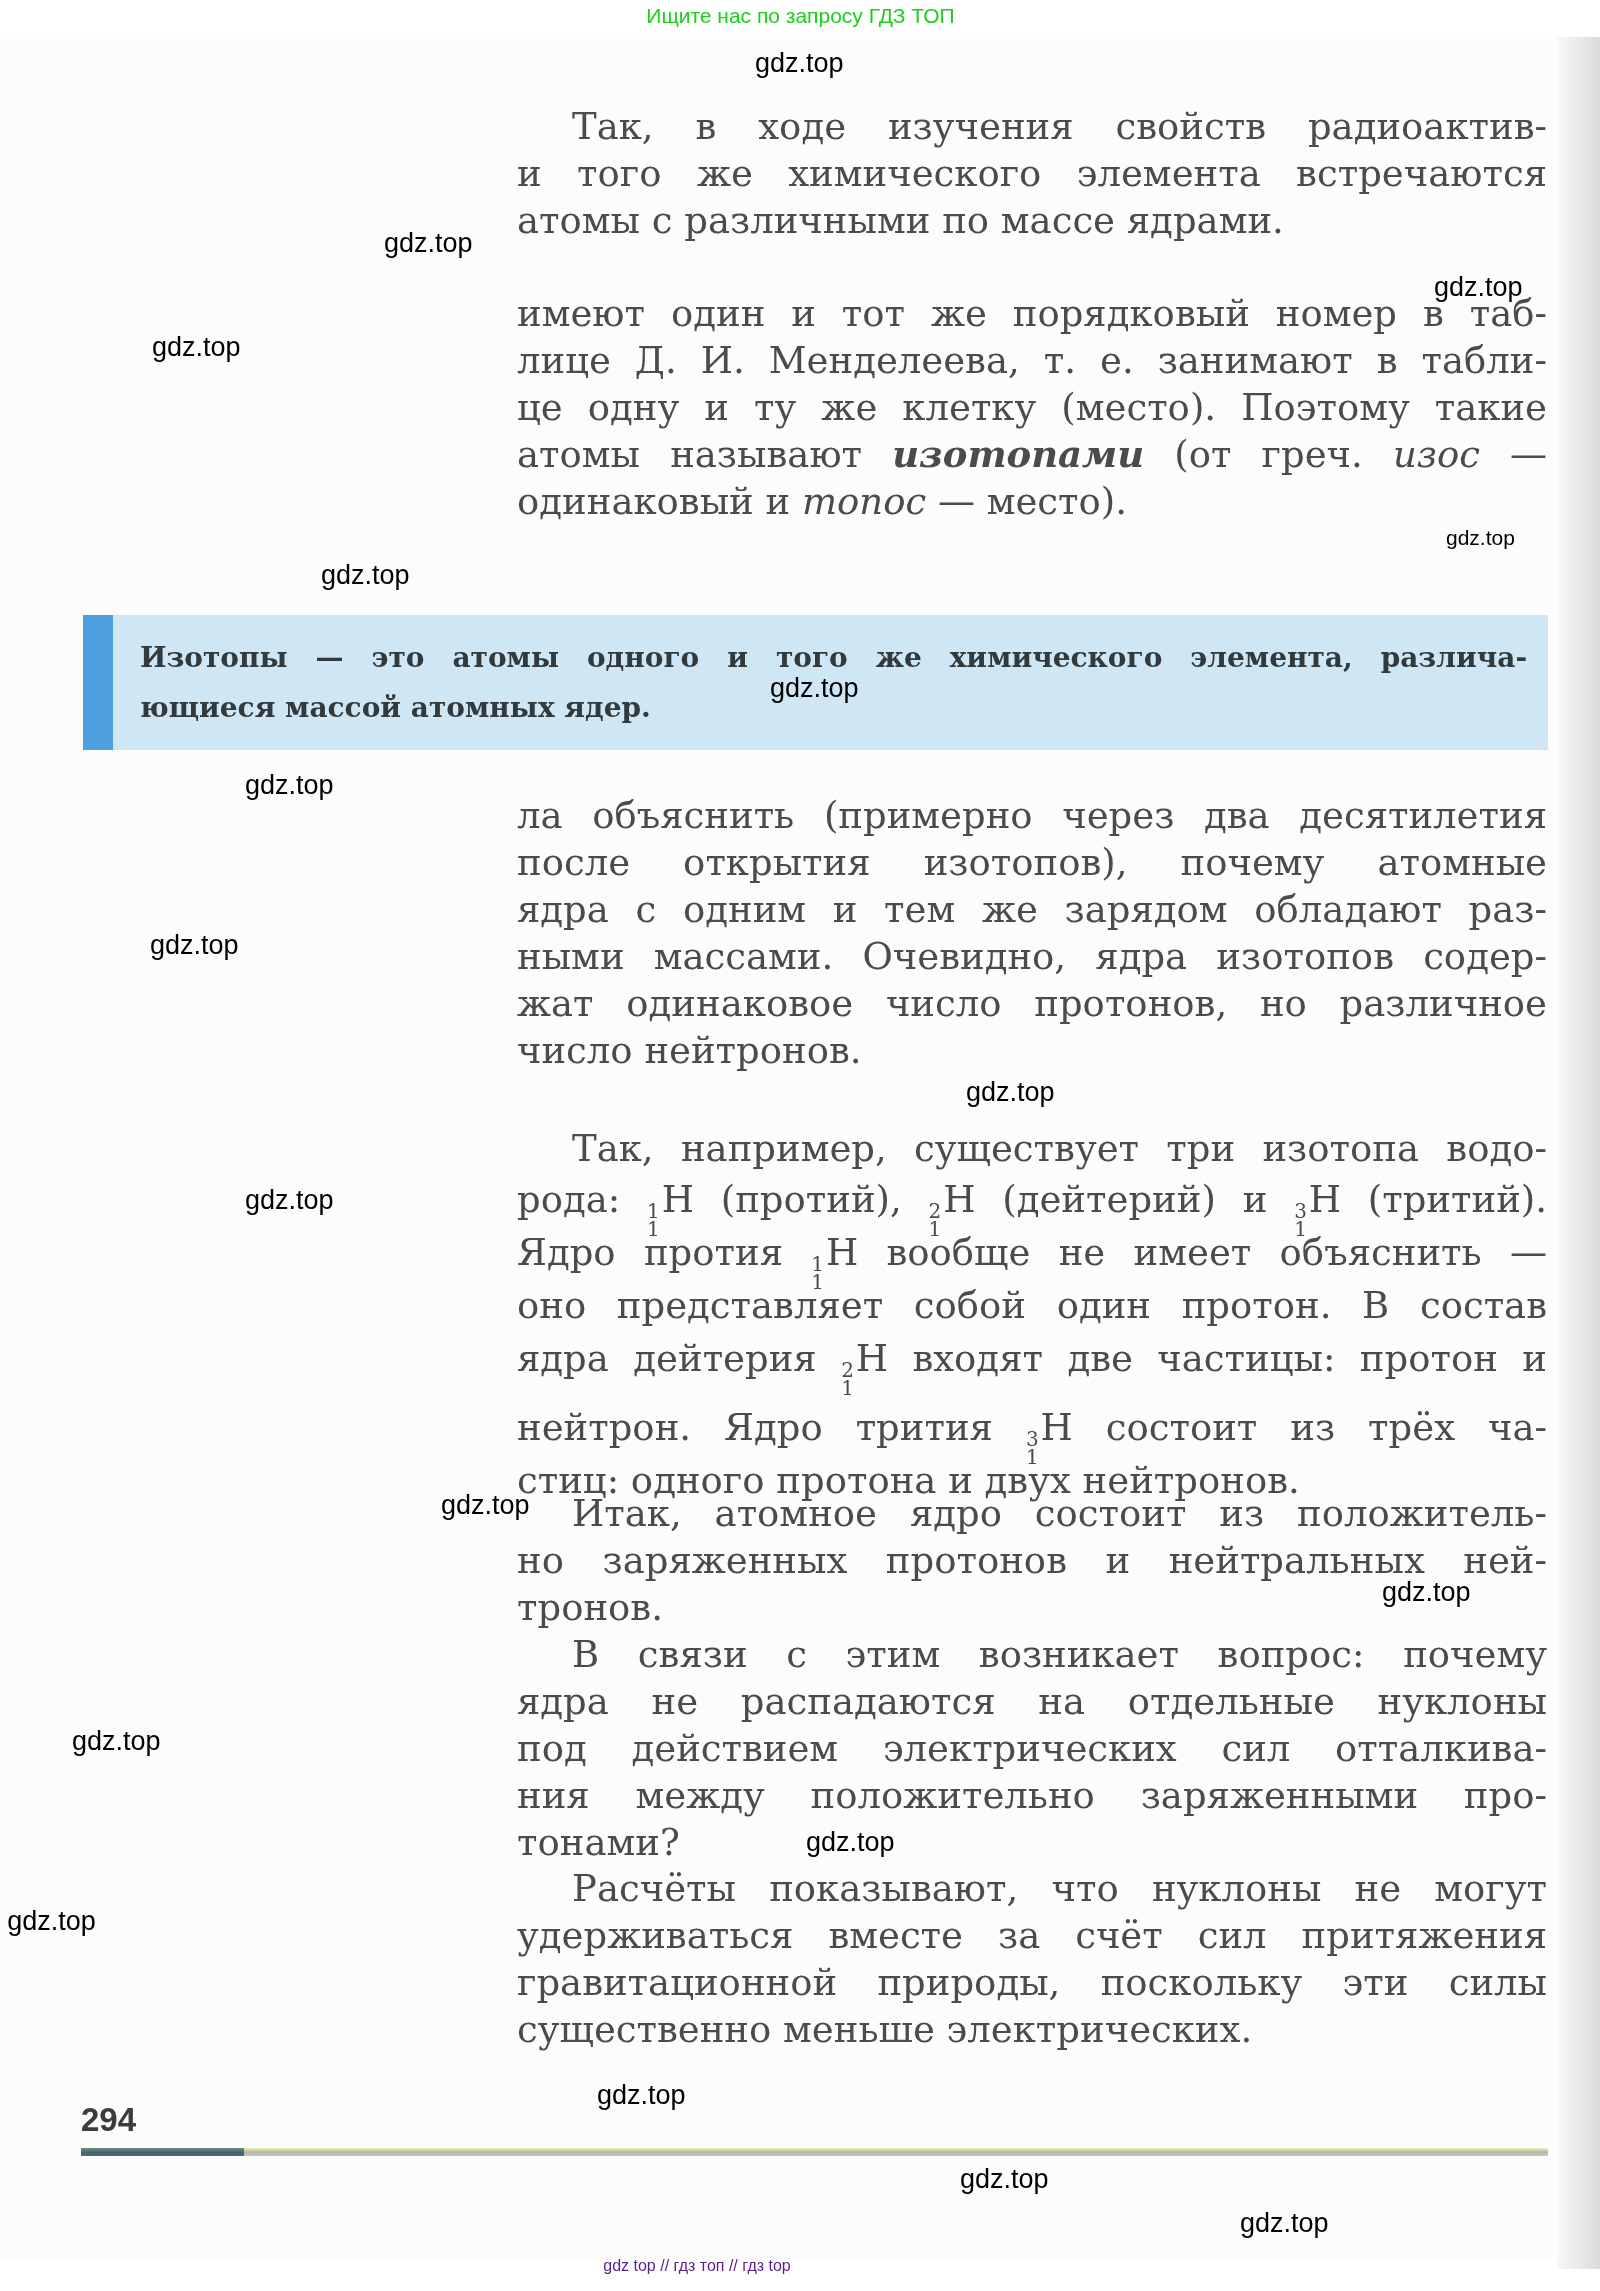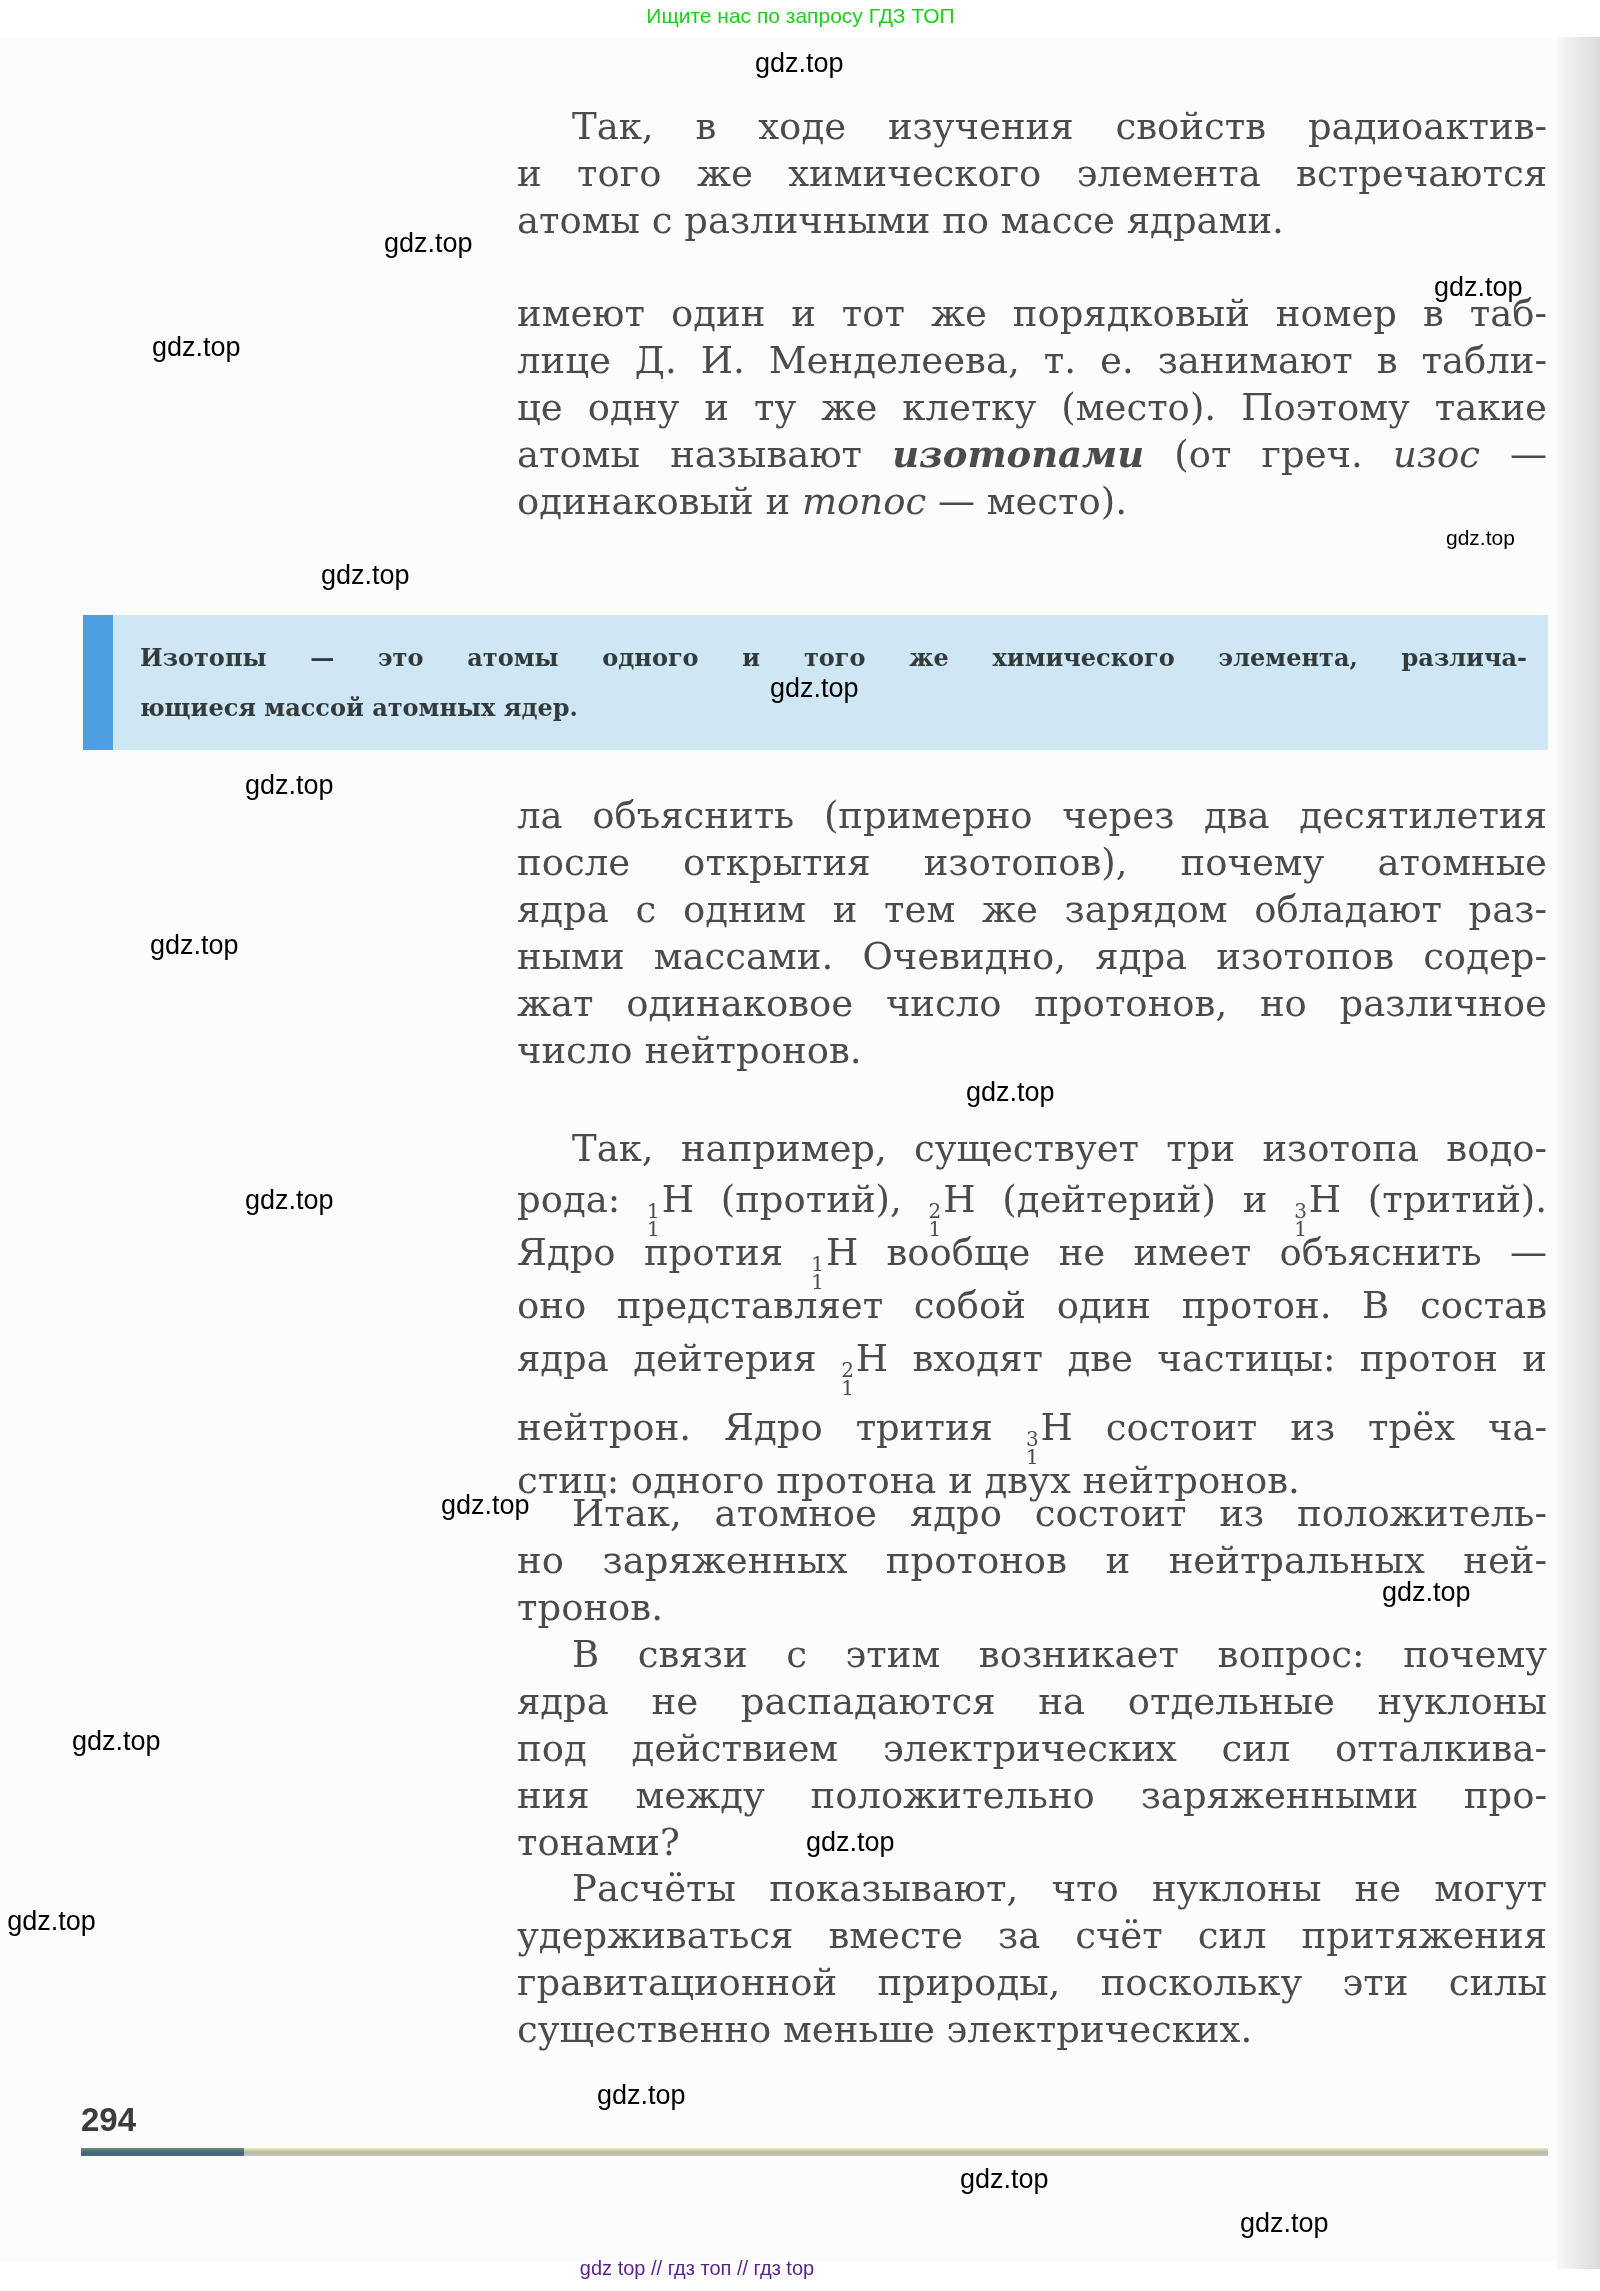--- a/index.html
+++ b/index.html
@@ -15,21 +15,21 @@
   .right-shadow {
     position: absolute; left: 1557px; top: 37px; width: 44px; height: 2232px;
     background: linear-gradient(to right, #f7f8f8 0%, #e4e6e7 60%, #d8dadb 100%);
   }
   .top-banner {
     position: absolute; left: 0; top: 3.7px; width: 1601px; text-align: center;
     font-family: "Liberation Sans", sans-serif; font-size: 21px; color: #1ccf1c;
   }
   .bottom-banner {
     position: absolute; left: 0; top: 2257px; width: 1394px; text-align: center;
-    font-family: "Liberation Sans", sans-serif; font-size: 20px; color: #5a1f8c;
+    font-family: "Liberation Sans", sans-serif; font-size: 16px; color: #5a1f8c;
   }
   .column {
     position: absolute; left: 517px; width: 1030px;
     font-size: 37px; line-height: 47px; color: #4b4b4b;
   }
   .line { display: block; white-space: nowrap; text-align: justify; text-align-last: justify; height: 47px; }
   .line.last { text-align-last: left; }
   .line.indent { padding-left: 55px; }
   .iso { display: inline-block; position: relative; vertical-align: baseline; }
   .iso .nums { display: inline-flex; flex-direction: column; font-size: 20px; line-height: 18.4px; vertical-align: -5.5px; margin-right: 1.8px; text-align: center; }
@@ -39,21 +39,21 @@
   .def-box {
     position: absolute; left: 83px; top: 615px; width: 1465px; height: 135px;
     background: #cfe6f4;
   }
   .def-accent {
     position: absolute; left: 0; top: 0; width: 30px; height: 135px;
     background: #4d9fdf;
   }
   .def-text {
     position: absolute; left: 57px; top: 18.4px; width: 1387px;
-    font-size: 24px; line-height: 50px; color: #333a3c; font-weight: bold;
+    font-size: 28px; line-height: 50px; color: #333a3c; font-weight: bold;
   }
   .def-text .line { height: 50px; }
 
   .page-number {
     position: absolute; left: 81px; top: 2101px;
     font-family: "Liberation Sans", sans-serif; font-weight: bold; font-size: 33px; color: #3c3c3c;
   }
   .footer-bar {
     position: absolute; left: 81px; top: 2148px; width: 1467px; height: 8.3px;
     background: linear-gradient(to bottom, #eef0b8 0%, #b8b8a8 50%, #c6c6c0 100%);

